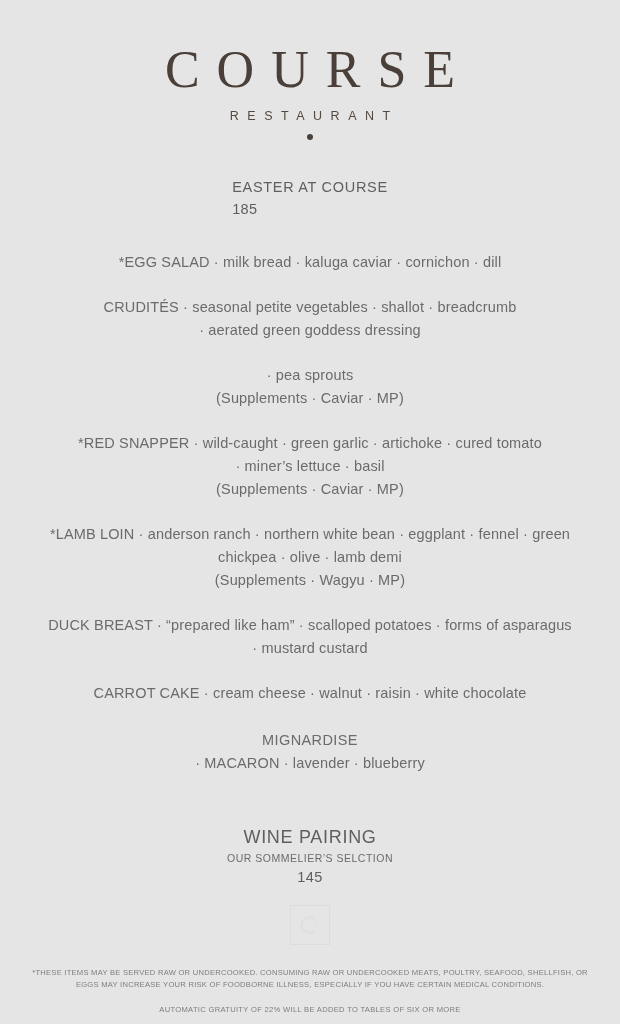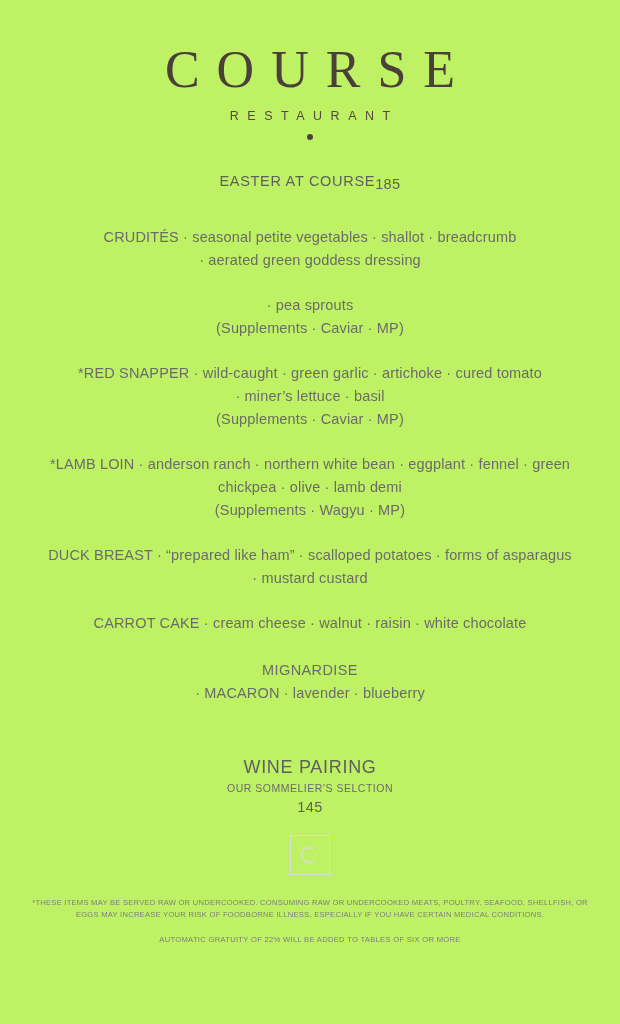--- a/index.html
+++ b/index.html
@@ -15,21 +15,21 @@
     overflow: hidden;
   }
 
   .menu-page {
     width: 620px;
     height: 1024px;
     position: relative;
     display: flex;
     flex-direction: column;
     align-items: center;
-    background: #bef264;
+    background: #e5e5e5;
   }
 
   
   .brand-block {
     margin-top: 44px;
     display: flex;
     flex-direction: column;
     align-items: center;
   }
   .brand-wordmark {
@@ -54,24 +54,24 @@
   .brand-dot {
     margin-top: 11px;
     width: 6px;
     height: 6px;
     border-radius: 50%;
     background: #4a4039;
   }
 
   
   .menu-title-block {
-    margin-top: 30px;
-    display: flex;
-    flex-direction: row;
-    align-items: center;
+    margin-top: 39px;
+    display: flex;
+    flex-direction: column;
+    align-items: flex-start;
   }
   .menu-title {
     font-size: 14.5px;
     letter-spacing: 0.7px;
     color: #5f5f5f;
     white-space: nowrap;
   }
   .menu-price {
     margin-top: 6px;
     font-size: 14.5px;
@@ -204,20 +204,23 @@
     <div class="brand-dot"></div>
   </div>
 
   <div class="menu-title-block">
     <div class="menu-title">EASTER AT COURSE</div>
     <div class="menu-price">185</div>
   </div>
 
   <div class="courses">
 
+    <div class="course">
+      <div class="course-line">*EGG SALAD · milk bread · kaluga caviar · cornichon · dill</div>
+    </div>
 
     <div class="course">
       <div class="course-line">CRUDITÉS · seasonal petite vegetables · shallot · breadcrumb</div>
       <div class="course-line">· aerated green goddess dressing</div>
     </div>
 
     <div class="course">
       <div class="course-line">· pea sprouts</div>
       <div class="course-line">(Supplements · Caviar · MP)</div>
     </div>

